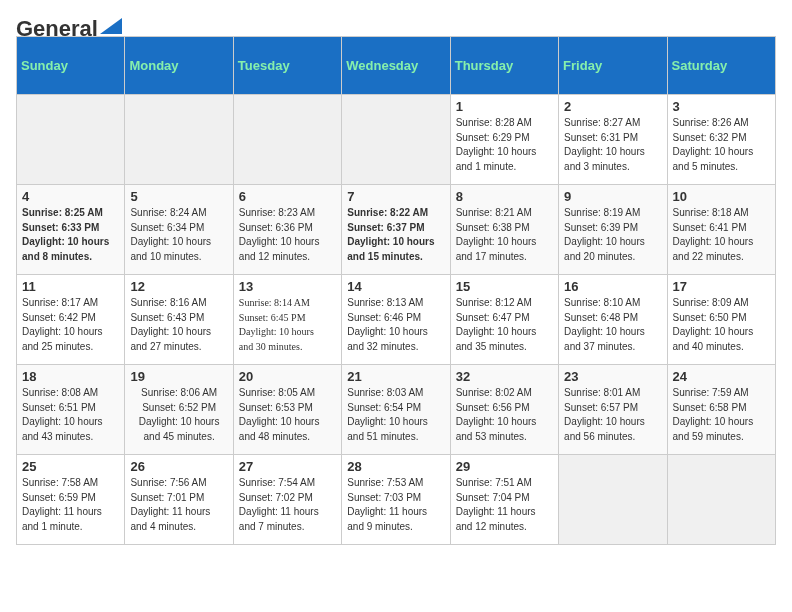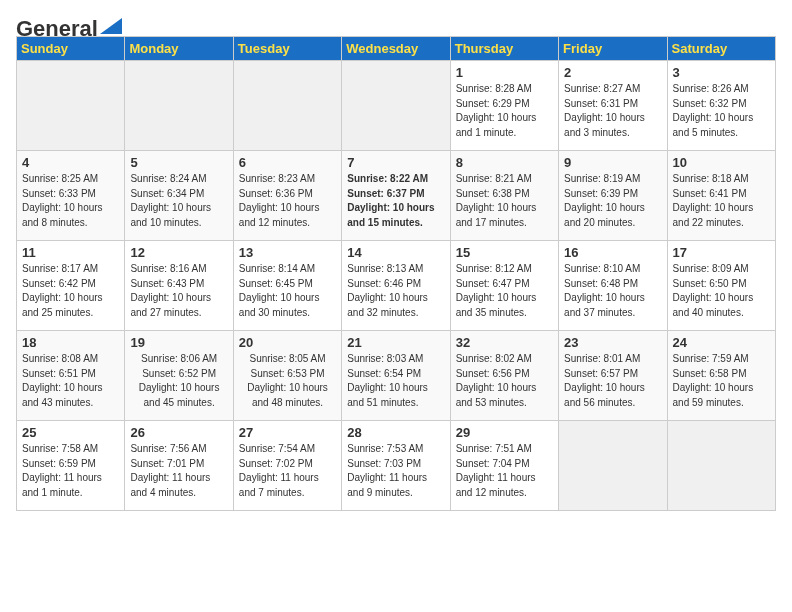--- a/index.html
+++ b/index.html
@@ -32,24 +32,24 @@
       font-size: 15px;
       color: #555;
     }
     table {
       width: 100%;
       border-collapse: collapse;
       table-layout: fixed;
     }
     thead tr th {
       background-color: #1a6fc4;
-      color: #fde047;
+      color: #86efac;
       font-size: 13px;
       font-weight: bold;
-      padding: 4px 4px;
+      padding: 21px 4px;
       text-align: left;
       border: 1px solid #ccc;
     }
     tbody tr td {
       vertical-align: top;
       border: 1px solid #ccc;
       padding: 4px 5px;
       height: 90px;
       font-size: 10.5px;
       color: #333;
@@ -128,21 +128,21 @@
           <span class="day-num">3</span>
           <div class="day-info" style="white-space: pre-line;">Sunrise: 8:26 AM
 Sunset: 6:32 PM
 Daylight: 10 hours
 and 5 minutes.</div>
         </td>
       </tr>
       <tr>
         <td>
           <span class="day-num">4</span>
-          <div class="day-info" style="white-space: pre-line;">Sunrise: 8:25 AM
+          <div class="day-info" style="white-space: pre-line; font-weight: bold;">Sunrise: 8:25 AM
 Sunset: 6:33 PM
 Daylight: 10 hours
 and 8 minutes.</div>
         </td>
         <td>
           <span class="day-num">5</span>
           <div class="day-info" style="white-space: pre-line;">Sunrise: 8:24 AM
 Sunset: 6:34 PM
 Daylight: 10 hours
 and 10 minutes.</div>
@@ -193,21 +193,21 @@
         </td>
         <td>
           <span class="day-num">12</span>
           <div class="day-info" style="white-space: pre-line;">Sunrise: 8:16 AM
 Sunset: 6:43 PM
 Daylight: 10 hours
 and 27 minutes.</div>
         </td>
         <td>
           <span class="day-num">13</span>
-          <div class="day-info" style="white-space: pre-line;">Sunrise: 8:14 AM
+          <div class="day-info" style="white-space: pre-line; font-family: Liberation Serif, serif;">Sunrise: 8:14 AM
 Sunset: 6:45 PM
 Daylight: 10 hours
 and 30 minutes.</div>
         </td>
         <td>
           <span class="day-num">14</span>
           <div class="day-info" style="white-space: pre-line;">Sunrise: 8:13 AM
 Sunset: 6:46 PM
 Daylight: 10 hours
 and 32 minutes.</div>
@@ -244,21 +244,21 @@
         </td>
         <td>
           <span class="day-num">19</span>
           <div class="day-info" style="white-space: pre-line; text-align: center;">Sunrise: 8:06 AM
 Sunset: 6:52 PM
 Daylight: 10 hours
 and 45 minutes.</div>
         </td>
         <td>
           <span class="day-num">20</span>
-          <div class="day-info" style="white-space: pre-line; text-align: center;">Sunrise: 8:05 AM
+          <div class="day-info" style="white-space: pre-line;">Sunrise: 8:05 AM
 Sunset: 6:53 PM
 Daylight: 10 hours
 and 48 minutes.</div>
         </td>
         <td>
           <span class="day-num">21</span>
           <div class="day-info" style="white-space: pre-line;">Sunrise: 8:03 AM
 Sunset: 6:54 PM
 Daylight: 10 hours
 and 51 minutes.</div>

